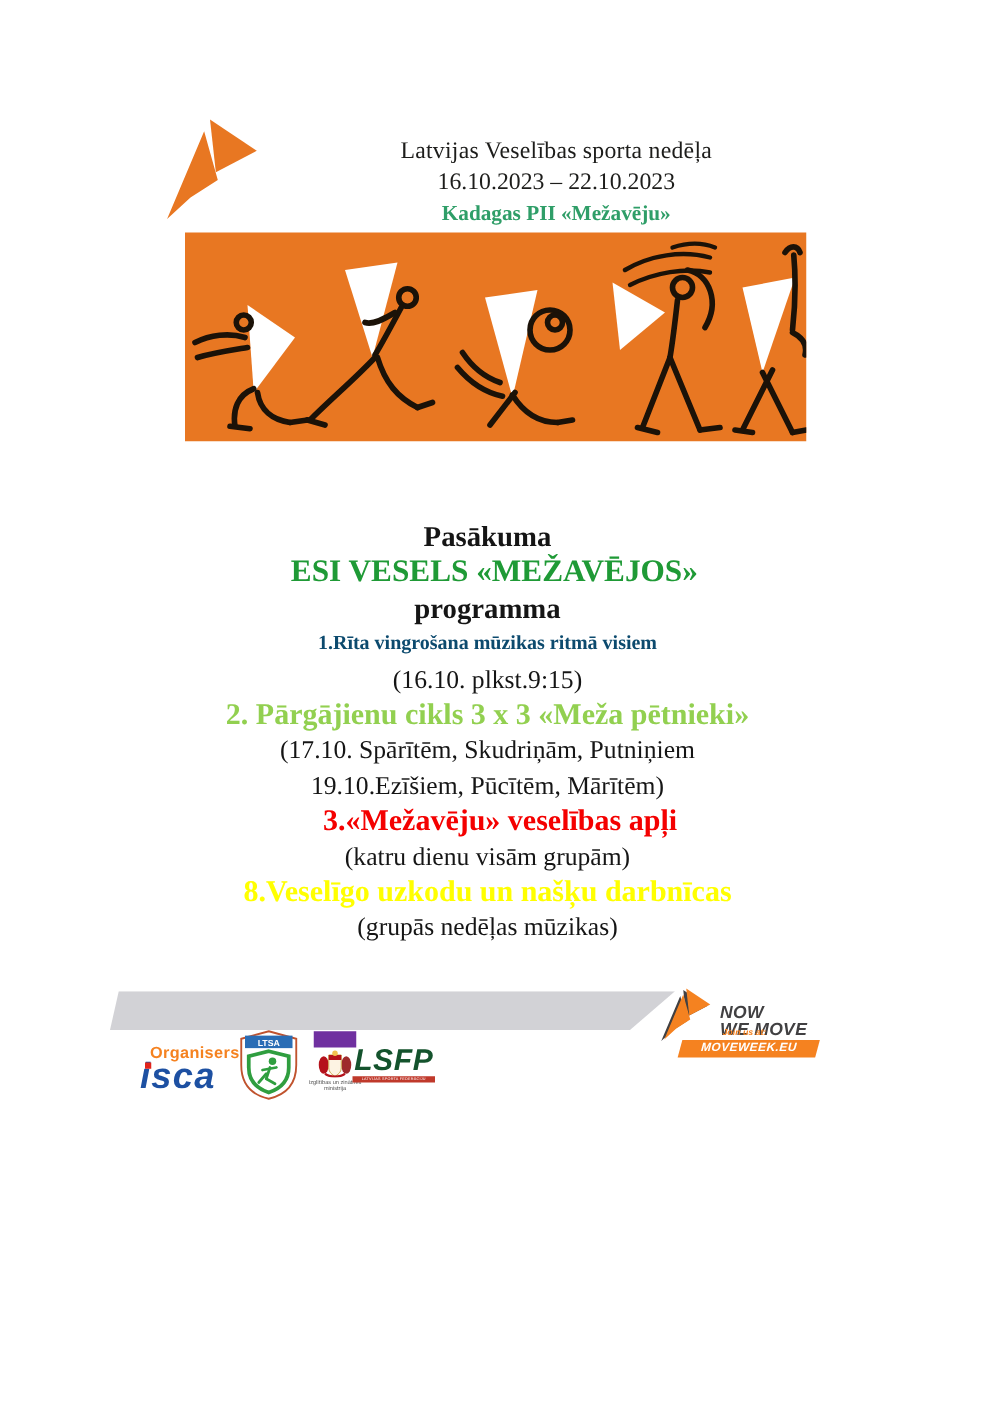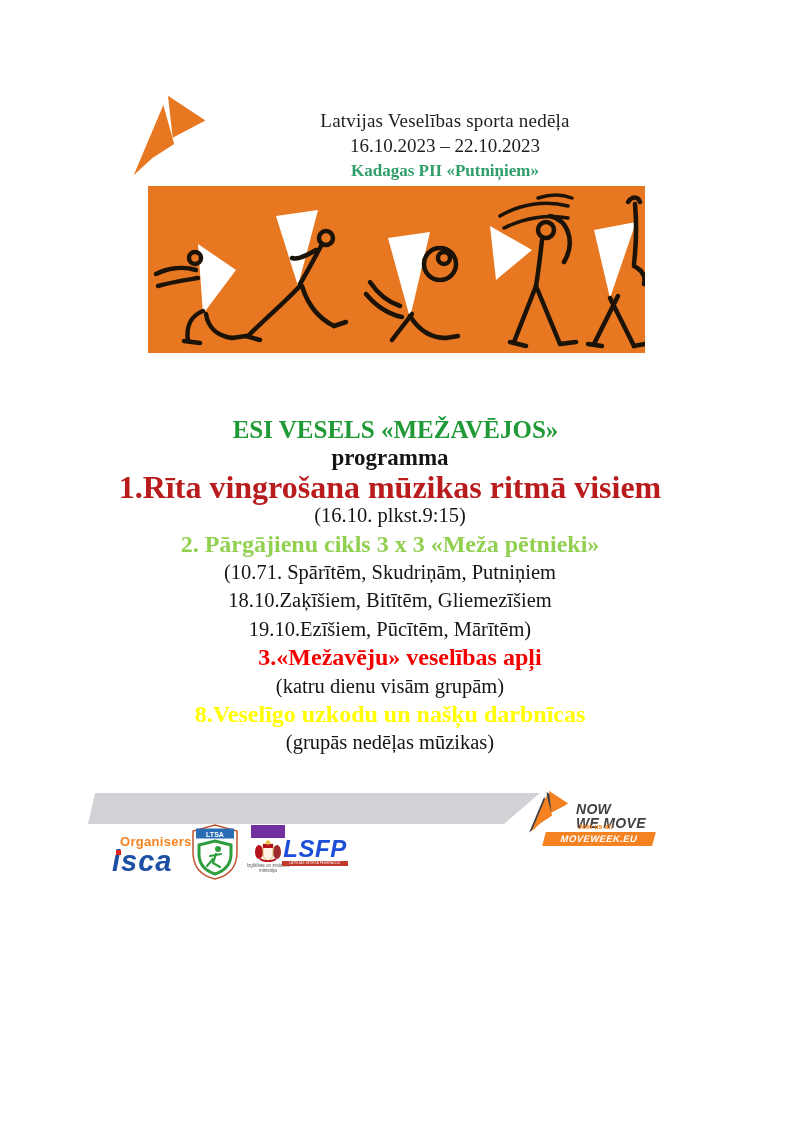--- a/index.html
+++ b/index.html
@@ -14,21 +14,21 @@
   .h-line3{font-size:17px;margin-top:4px;color:#2f9e68;font-weight:600;}
 
   
   .banner{position:absolute;left:148px;top:186px;width:497px;height:167px;background:#E87722;}
   .banner svg{display:block;width:497px;height:167px;}
 
   
   .program{position:absolute;left:0;top:416px;width:780px;text-align:center;line-height:28.4px;}
   .p-title{font-size:23px;font-weight:bold;color:#151515;}
   .p-event{font-size:25px;font-weight:bold;color:#1F9A36;padding-left:11px;}
-  .p-item1{font-size:32px;font-weight:bold;color:#b91c1c;}
+  .p-item1{font-size:16px;font-weight:bold;color:#0c4a6e;}
   .p-item2{font-size:24px;font-weight:bold;color:#92D050;}
   .p-item3{font-size:24px;font-weight:bold;color:#F40000;padding-left:20px;}
   .p-item4{font-size:24px;font-weight:bold;color:#FFFF00;}
   .p-detail{font-size:20.5px;color:#151515;}
 
   
   .swoosh{position:absolute;left:88px;top:793px;width:452px;height:31px;}
 
   
   .nwm{position:absolute;left:524px;top:786px;width:132px;height:68px;font-family:"Liberation Sans","DejaVu Sans",sans-serif;}
@@ -45,37 +45,37 @@
   .isca{position:absolute;left:112px;top:834px;width:72px;}
   .isca-cap{color:#F58220;font-size:13px;font-weight:bold;letter-spacing:.3px;margin-left:8px;text-align:center;}
   .isca-word{position:relative;color:#1D50A2;font-weight:bold;font-size:29px;line-height:24px;letter-spacing:1px;font-style:italic;}
   .isca-dot{position:absolute;left:4px;top:1px;width:5px;height:5px;background:#E2231A;}
   .ltsa{position:absolute;left:191px;top:824px;width:48px;height:56px;}
   .ministry{position:absolute;left:240px;top:825px;width:56px;text-align:center;}
   .ministry-rect{width:34px;height:13px;background:#7030A0;margin:0 auto;}
   .ministry-arms{margin:2px auto 0;display:block;}
   .ministry-text{font-size:4.5px;line-height:5px;color:#555;margin-top:1px;}
   .lsfp{position:absolute;left:282px;top:838px;width:66px;text-align:center;}
-  .lsfp-word{color:#1d4ed8;font-weight:bold;font-style:italic;font-size:24px;line-height:22px;letter-spacing:.5px;}
+  .lsfp-word{color:#14532d;font-weight:bold;font-style:italic;font-size:24px;line-height:22px;letter-spacing:.5px;}
   .lsfp-bar{margin-top:1px;background:#C0392B;height:5px;line-height:5px;color:#fff;font-size:3px;letter-spacing:.2px;}
 </style>
 </head>
 <body>
 
 <div class="page">
 
   <svg class="top-logo" viewBox="0 0 100 110">
     <polygon points="6,104 44,14 58,64 30,82" fill="#E87722"></polygon>
     <polygon points="50,2 98,34 56,56" fill="#E87722"></polygon>
   </svg>
 
   <div class="header-text">
     <div class="h-line1">Latvijas Veselības sporta  nedēļa</div>
     <div class="h-line2">16.10.2023 – 22.10.2023</div>
-    <div class="h-line3">Kadagas PII «Putniņiem»</div>
+    <div class="h-line3">Kadagas PII «Mežavēju»</div>
   </div>
 
   <div class="banner">
     <svg viewBox="0 0 497 167">
       <g stroke="#1b1208" stroke-width="4.5" fill="none" stroke-linecap="round">
 
         <polygon points="50,58 88,84 55,128" fill="#ffffff" stroke="none"></polygon>
         <path d="M8,88 C20,82 35,80 48,84"></path>
         <path d="M10,100 C24,96 38,94 50,92"></path>
         <circle cx="47" cy="72" r="6"></circle>
@@ -120,27 +120,27 @@
         <path d="M462,112 L486,160"></path>
         <path d="M470,110 L446,158"></path>
         <path d="M486,160 L497,158"></path>
         <path d="M440,158 L454,160"></path>
         <path d="M486,80 C494,84 498,90 496,98"></path>
       </g>
     </svg>
   </div>
 
   <div class="program">
+    <div class="p-title">Pasākuma</div>
     <div class="p-event">ESI VESELS «MEŽAVĒJOS»</div>
     <div class="p-title">programma</div>
     <div class="p-item1">1.Rīta vingrošana mūzikas ritmā visiem</div>
     <div class="p-detail">(16.10. plkst.9:15)</div>
     <div class="p-item2">2. Pārgājienu cikls 3 x 3 «Meža pētnieki»</div>
-    <div class="p-detail">(10.71. Spārītēm, Skudriņām, Putniņiem</div>
-    <div class="p-detail">18.10.Zaķīšiem, Bitītēm, Gliemezīšiem</div>
+    <div class="p-detail">(17.10. Spārītēm, Skudriņām, Putniņiem</div>
     <div class="p-detail">19.10.Ezīšiem, Pūcītēm, Mārītēm)</div>
     <div class="p-item3">3.«Mežavēju» veselības apļi</div>
     <div class="p-detail">(katru dienu visām grupām)</div>
     <div class="p-item4">8.Veselīgo uzkodu un našķu darbnīcas</div>
     <div class="p-detail">(grupās nedēļas mūzikas)</div>
   </div>
 
   <svg class="swoosh" viewBox="0 0 452 31">
     <polygon points="7,0 452,0 416,31 0,31" fill="#D2D2D6"></polygon>
   </svg>

